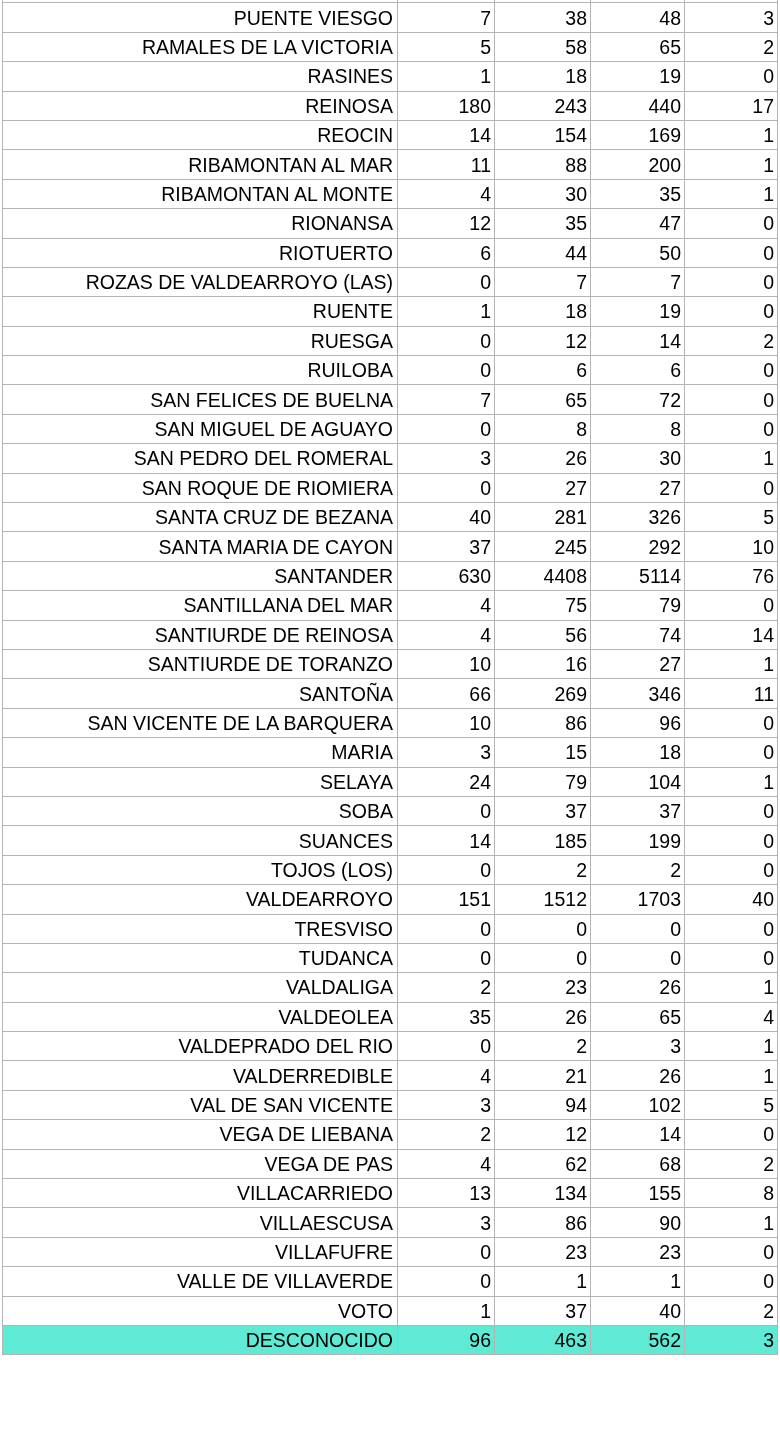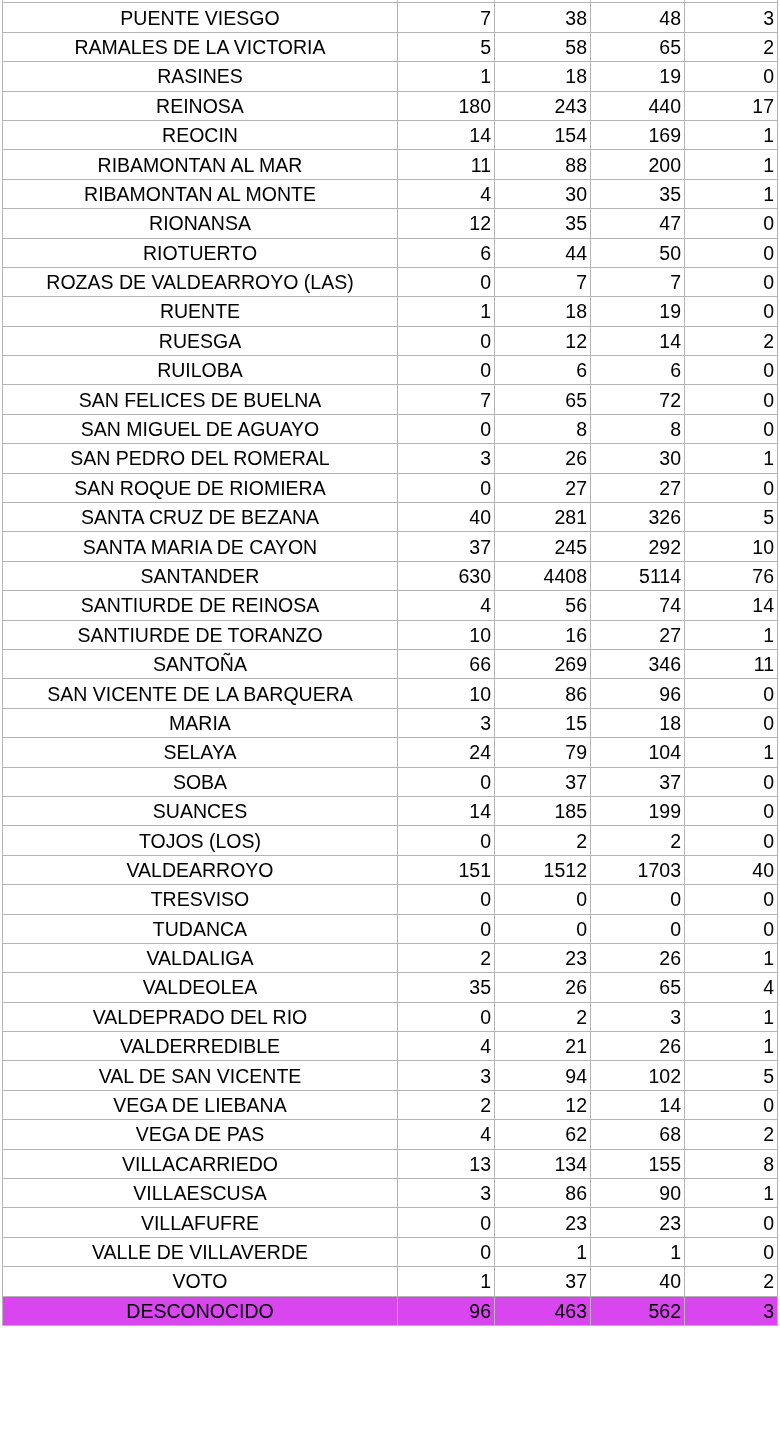--- a/index.html
+++ b/index.html
@@ -12,23 +12,23 @@
     table-layout: fixed;
   }
   .sheet td {
     border: 1.5px solid #b4b4b4;
     height: 28.4px;
     padding: 0 4px;
     line-height: 28px;
     white-space: nowrap;
     overflow: hidden;
   }
-  .sheet td.name { text-align: center; padding-left: 4px; }
+  .sheet td.name { text-align: right; padding-left: 4px; }
   .sheet td.num { text-align: right; padding-right: 3px; }
-  .sheet tr.last td { background: #d946ef; margin-top: 47px; }
+  .sheet tr.last td { background: #5eead4; margin-top: 47px; }
   col.c0 { width: 395px; }
   col.c1 { width: 97px; }
   col.c2 { width: 96px; }
   col.c3 { width: 94px; }
   col.c4 { width: 93px; }
 </style>
 </head>
 <body>
 
 <table class="sheet">
@@ -181,20 +181,27 @@
         <td class="num">10</td>
       </tr>
       <tr>
         <td class="name">SANTANDER</td>
         <td class="num">630</td>
         <td class="num">4408</td>
         <td class="num">5114</td>
         <td class="num">76</td>
       </tr>
       <tr>
+        <td class="name">SANTILLANA DEL MAR</td>
+        <td class="num">4</td>
+        <td class="num">75</td>
+        <td class="num">79</td>
+        <td class="num">0</td>
+      </tr>
+      <tr>
         <td class="name">SANTIURDE DE REINOSA</td>
         <td class="num">4</td>
         <td class="num">56</td>
         <td class="num">74</td>
         <td class="num">14</td>
       </tr>
       <tr>
         <td class="name">SANTIURDE DE TORANZO</td>
         <td class="num">10</td>
         <td class="num">16</td>

